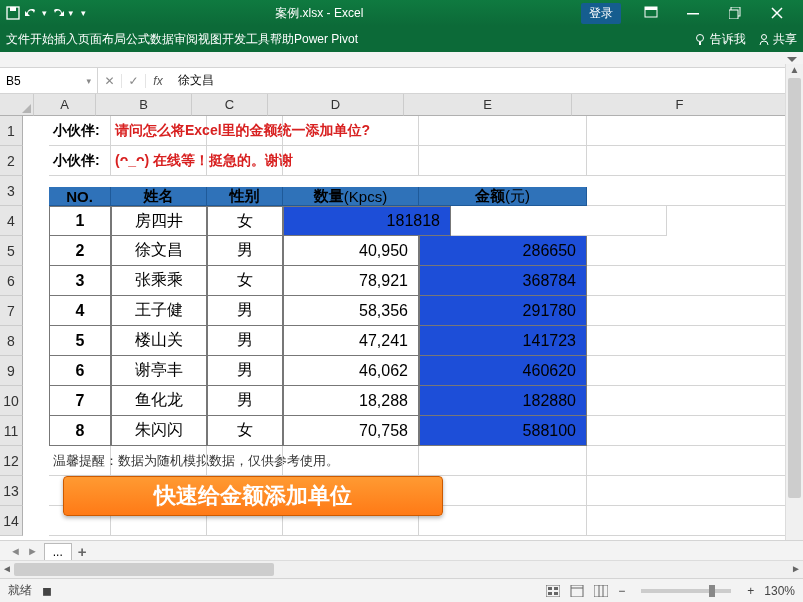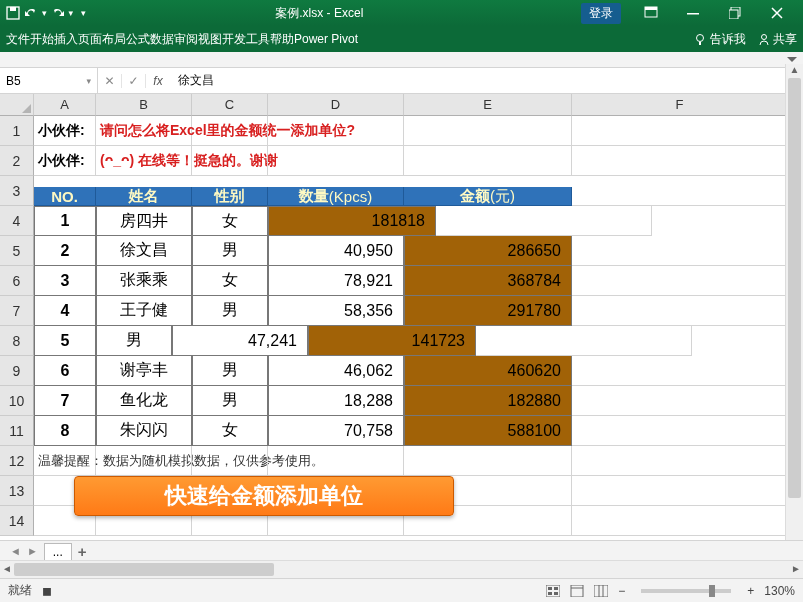--- a/index.html
+++ b/index.html
@@ -30,41 +30,41 @@
 .fv { flex: 1; padding: 0 8px; }
 .fv-expand { width: 20px; text-align: center; color: #888; }
 
 .grid-wrap { display: flex; height: 448px; }
 .corner { width: 34px; height: 22px; background: #e6e6e6; border-right: 1px solid #ccc; border-bottom: 1px solid #b0b0b0; position: relative; }
 .corner::after { content: ""; position: absolute; right: 2px; bottom: 2px; width: 0; height: 0; border-right: 9px solid #b4b4b4; border-top: 9px solid transparent; }
 .col-headers { display: flex; height: 22px; background: #e6e6e6; }
 .ch { border-right: 1px solid #ccc; border-bottom: 1px solid #b0b0b0; text-align: center; font-size: 13px; color: #333; line-height: 22px; }
 .row-headers { width: 34px; }
 .rh { height: 30px; border-right: 1px solid #b0b0b0; border-bottom: 1px solid #ccc; background: #e6e6e6; text-align: center; font-size: 14px; color: #333; line-height: 30px; }
-.cells { position: relative; }
+.cells { position: relative; padding-left: 26px; }
 .row { display: flex; height: 30px; }
 .cell { border-right: 1px solid #d4d4d4; border-bottom: 1px solid #d4d4d4; font-size: 15px; padding: 0 4px; display: flex; align-items: center; overflow: visible; white-space: nowrap; }
 
 
 .cA { width: 62px; } .cB { width: 96px; } .cC { width: 76px; }
 .cD { width: 136px; } .cE { width: 168px; } .cF { width: 216px; }
 
 .bold { font-weight: 700; }
 .red { color: #d82020; }
 .q-row .cell { font-size: 14px; }
 
-.th-row .cell { background: #2f72b9; color: #fef9c3; font-weight: 700; border-right: 1px solid #1f5a99; border-bottom: 1px solid #1f5a99; justify-content: center; margin-top: 11px; }
+.th-row .cell { background: #2f72b9; color: #000000; font-weight: 700; border-right: 1px solid #1f5a99; border-bottom: 1px solid #1f5a99; justify-content: center; margin-top: 11px; }
 .th-row .sub { font-size: 15px; font-weight: 400; }
 
 .data-row .cell { border: 1px solid #777; border-top: none; font-size: 16px; }
 .data-row .cA { justify-content: center; font-weight: 700; }
 .data-row .cB { justify-content: center; }
 .data-row .cC { justify-content: center; }
 .data-row .cD { justify-content: flex-end; padding-right: 10px; }
-.data-row .cE { justify-content: flex-end; padding-right: 10px; background: #a16207; }
+.data-row .cE { justify-content: flex-end; padding-right: 10px; background: #1d4ed8; }
 .first-data .cell { border-top: 1px solid #777; }
 
 .note-row .cell { font-size: 13px; color: #333; }
 
 .banner { position: absolute; left: 40px; top: 360px; width: 380px; height: 40px; background: linear-gradient(#ff9a32,#ff7a16); color: #fff; font-weight: 700; font-size: 22px; display: flex; align-items: center; justify-content: center; border-radius: 4px; box-shadow: 0 2px 4px rgba(0,0,0,.3); border: 1px solid #cc5a00; }
 
 .vscroll { position: absolute; right: 0; top: 64px; width: 18px; bottom: 48px; background: #f0f0f0; border-left: 1px solid #dcdcdc; }
 .vscroll .thumb { position: absolute; left: 2px; right: 2px; top: 14px; height: 420px; background: #cdcdcd; border-radius: 2px; }
 .vscroll .arr { position: absolute; left: 0; right: 0; height: 14px; text-align: center; font-size: 10px; color: #666; }
 .vscroll .arr.up { top: 0; } .vscroll .arr.down { bottom: 0; }
@@ -264,20 +264,21 @@
           <div class="row data-row">
             <div class="cell cA">4</div>
             <div class="cell cB">王子健</div>
             <div class="cell cC">男</div>
             <div class="cell cD">58,356</div>
             <div class="cell cE">291780</div>
             <div class="cell cF" style="border-top: none; border-right: 1px solid rgb(212, 212, 212); border-bottom: 1px solid rgb(212, 212, 212); border-left: none; border-image: initial;"></div>
           </div>
           <div class="row data-row">
             <div class="cell cA">5</div>
+            <div class="cell cB">楼山关</div>
             <div class="cell cC">男</div>
             <div class="cell cD">47,241</div>
             <div class="cell cE">141723</div>
             <div class="cell cF" style="border-top: none; border-right: 1px solid rgb(212, 212, 212); border-bottom: 1px solid rgb(212, 212, 212); border-left: none; border-image: initial;"></div>
           </div>
           <div class="row data-row">
             <div class="cell cA">6</div>
             <div class="cell cB">谢亭丰</div>
             <div class="cell cC">男</div>
             <div class="cell cD">46,062</div>

